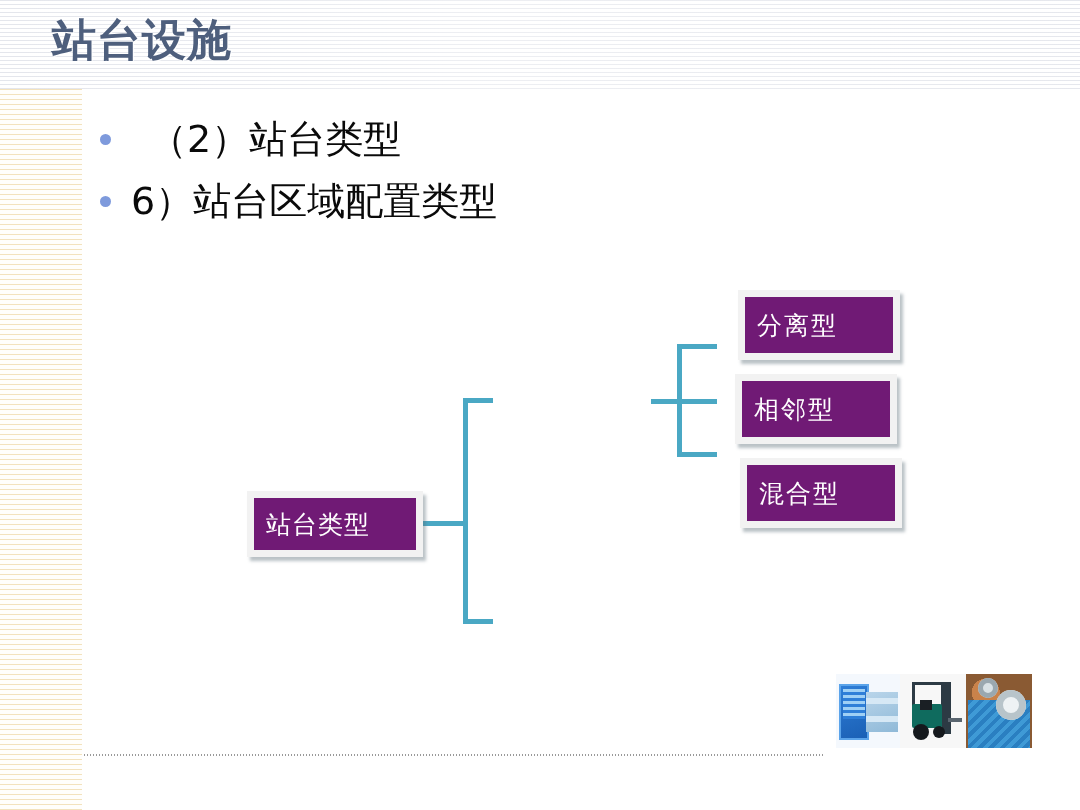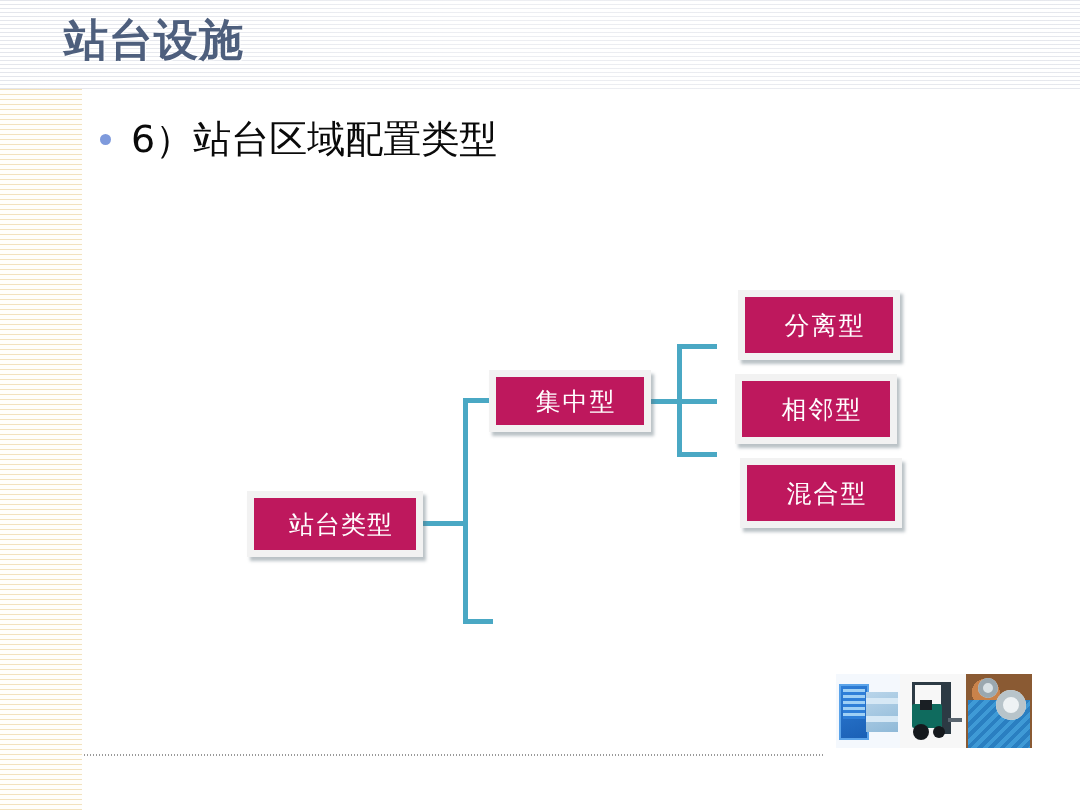--- a/index.html
+++ b/index.html
@@ -41,21 +41,21 @@
     position: absolute;
     left: 0;
     top: 0;
     width: 1080px;
     height: 89px;
     background: linear-gradient(to right, rgba(255,255,255,0) 0%, rgba(255,255,255,0.35) 45%, rgba(255,255,255,0.05) 100%);
     pointer-events: none;
   }
   #page-title {
     position: absolute;
-    left: 64px;
+    left: 52px;
     top: 16px;
     font-size: 44px;
     font-weight: bold;
     color: #4e5f7d;
     letter-spacing: 1px;
     line-height: 1.1;
     white-space: nowrap;
     text-shadow: 1px 1px 0 rgba(255,255,255,0.9);
   }
 
@@ -126,24 +126,23 @@
   .node {
     position: absolute;
     box-sizing: border-box;
     background: #f2f2f2;
     padding: 7px;
     box-shadow: 3px 4px 3px rgba(90,110,120,0.42);
   }
   .node-inner {
     width: 100%;
     height: 100%;
-    background: #be185d;
+    background: #701a75;
     display: flex;
     align-items: center;
-    justify-content: center;
     box-sizing: border-box;
     padding-left: 12px;
   }
   .node-label {
     color: #ffffff;
     font-size: 25px;
     letter-spacing: 2px;
     white-space: nowrap;
     font-family: "DejaVu Sans", "Liberation Sans", sans-serif;
   }
@@ -230,20 +229,24 @@
 
   <div id="header-band">
     <div id="header-sheen"></div>
   </div>
   <div id="page-title">站台设施</div>
 
   <div id="left-rail"></div>
   <div id="left-rail-edge"></div>
 
   <div id="bullet-list">
+    <div class="bullet-row indented">
+      <span class="bullet-dot"></span>
+      <span class="bullet-text">（2）站台类型</span>
+    </div>
     <div class="bullet-row">
       <span class="bullet-dot"></span>
       <span class="bullet-text">6）站台区域配置类型</span>
     </div>
   </div>
 
   <div id="diagram">
 
     <div class="conn h" style="left:423px; top:521px; width:45px;"></div>
     <div class="conn v" style="left:463px; top:398px; height:226px;"></div>
@@ -255,25 +258,20 @@
     <div class="conn h" style="left:677px; top:344px; width:40px;"></div>
     <div class="conn h" style="left:677px; top:399px; width:40px;"></div>
     <div class="conn h" style="left:677px; top:452px; width:40px;"></div>
 
     <div class="node" id="node-root">
       <div class="node-inner">
         <span class="node-label">站台类型</span>
       </div>
     </div>
 
-    <div class="node" id="node-central">
-      <div class="node-inner">
-        <span class="node-label">集中型</span>
-      </div>
-    </div>
 
 
     <div class="node" id="node-separate">
       <div class="node-inner">
         <span class="node-label">分离型</span>
       </div>
     </div>
 
     <div class="node" id="node-adjacent">
       <div class="node-inner">

